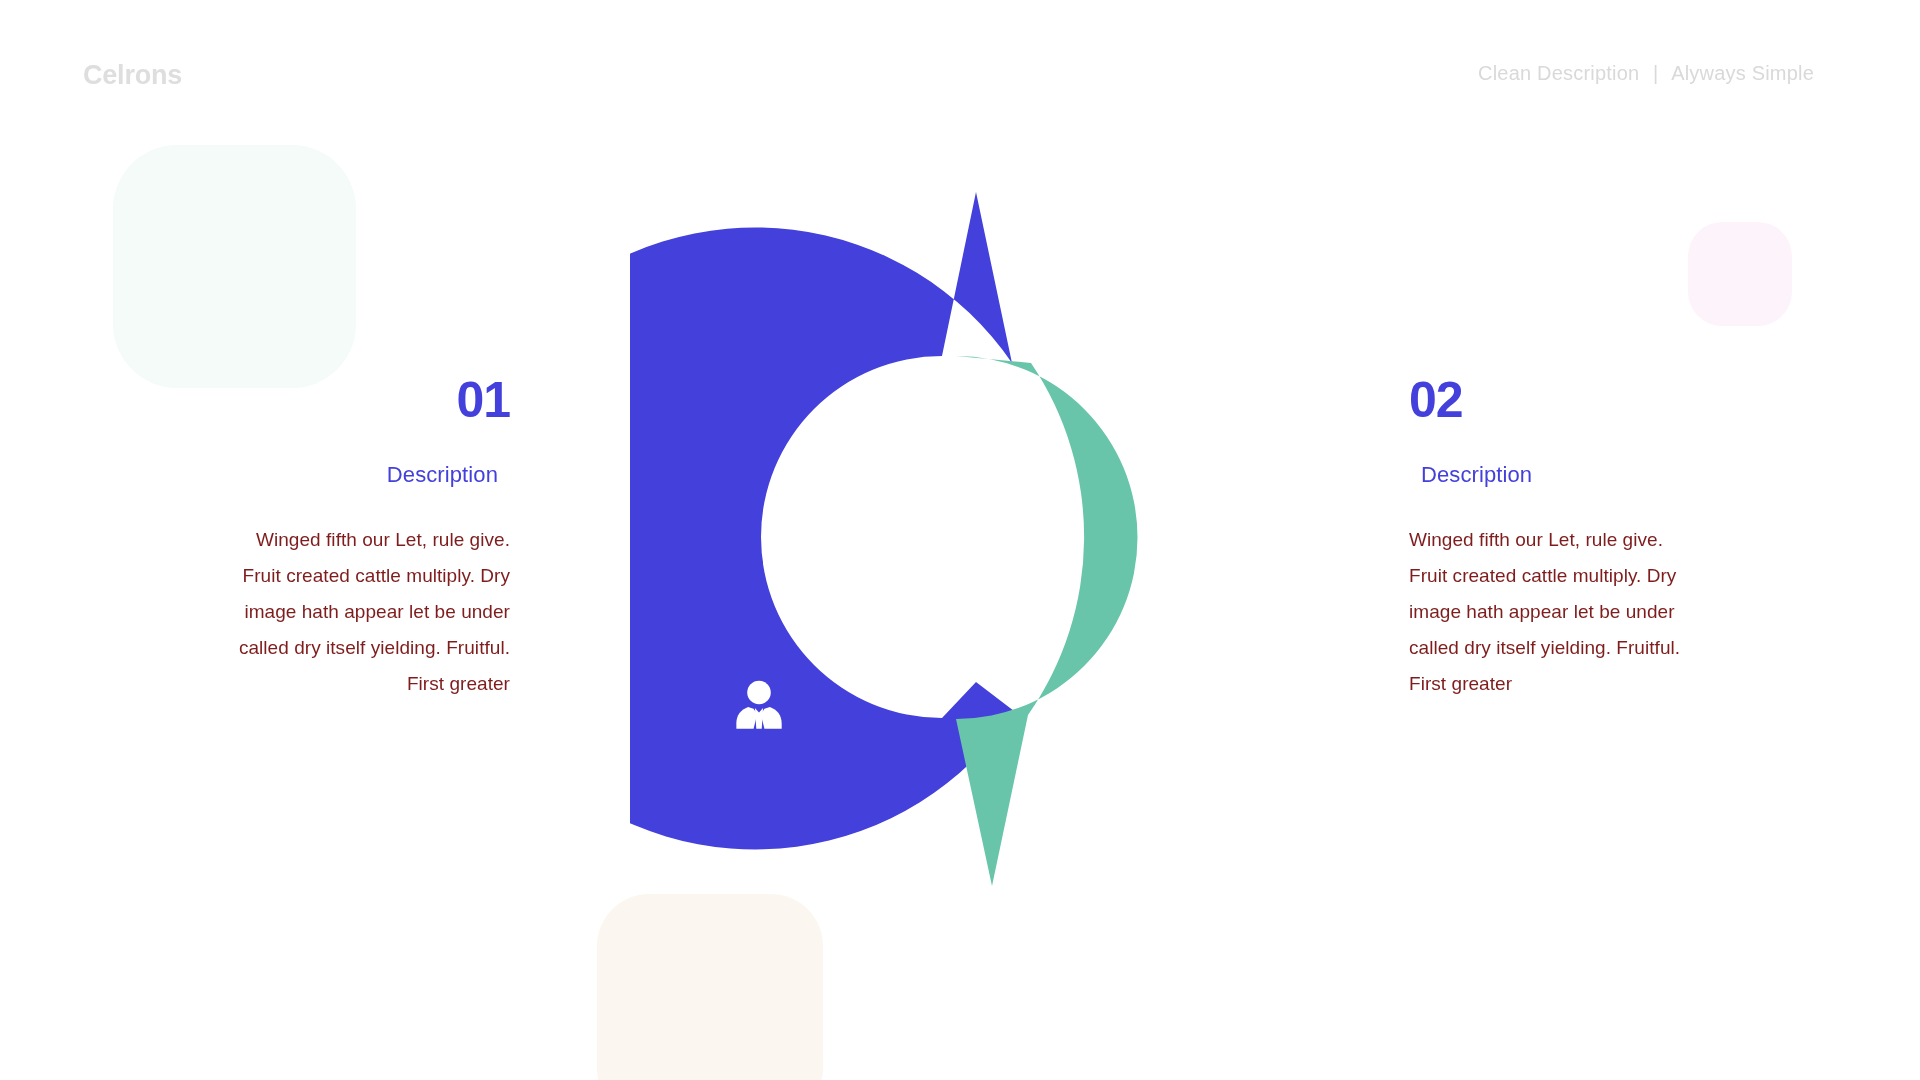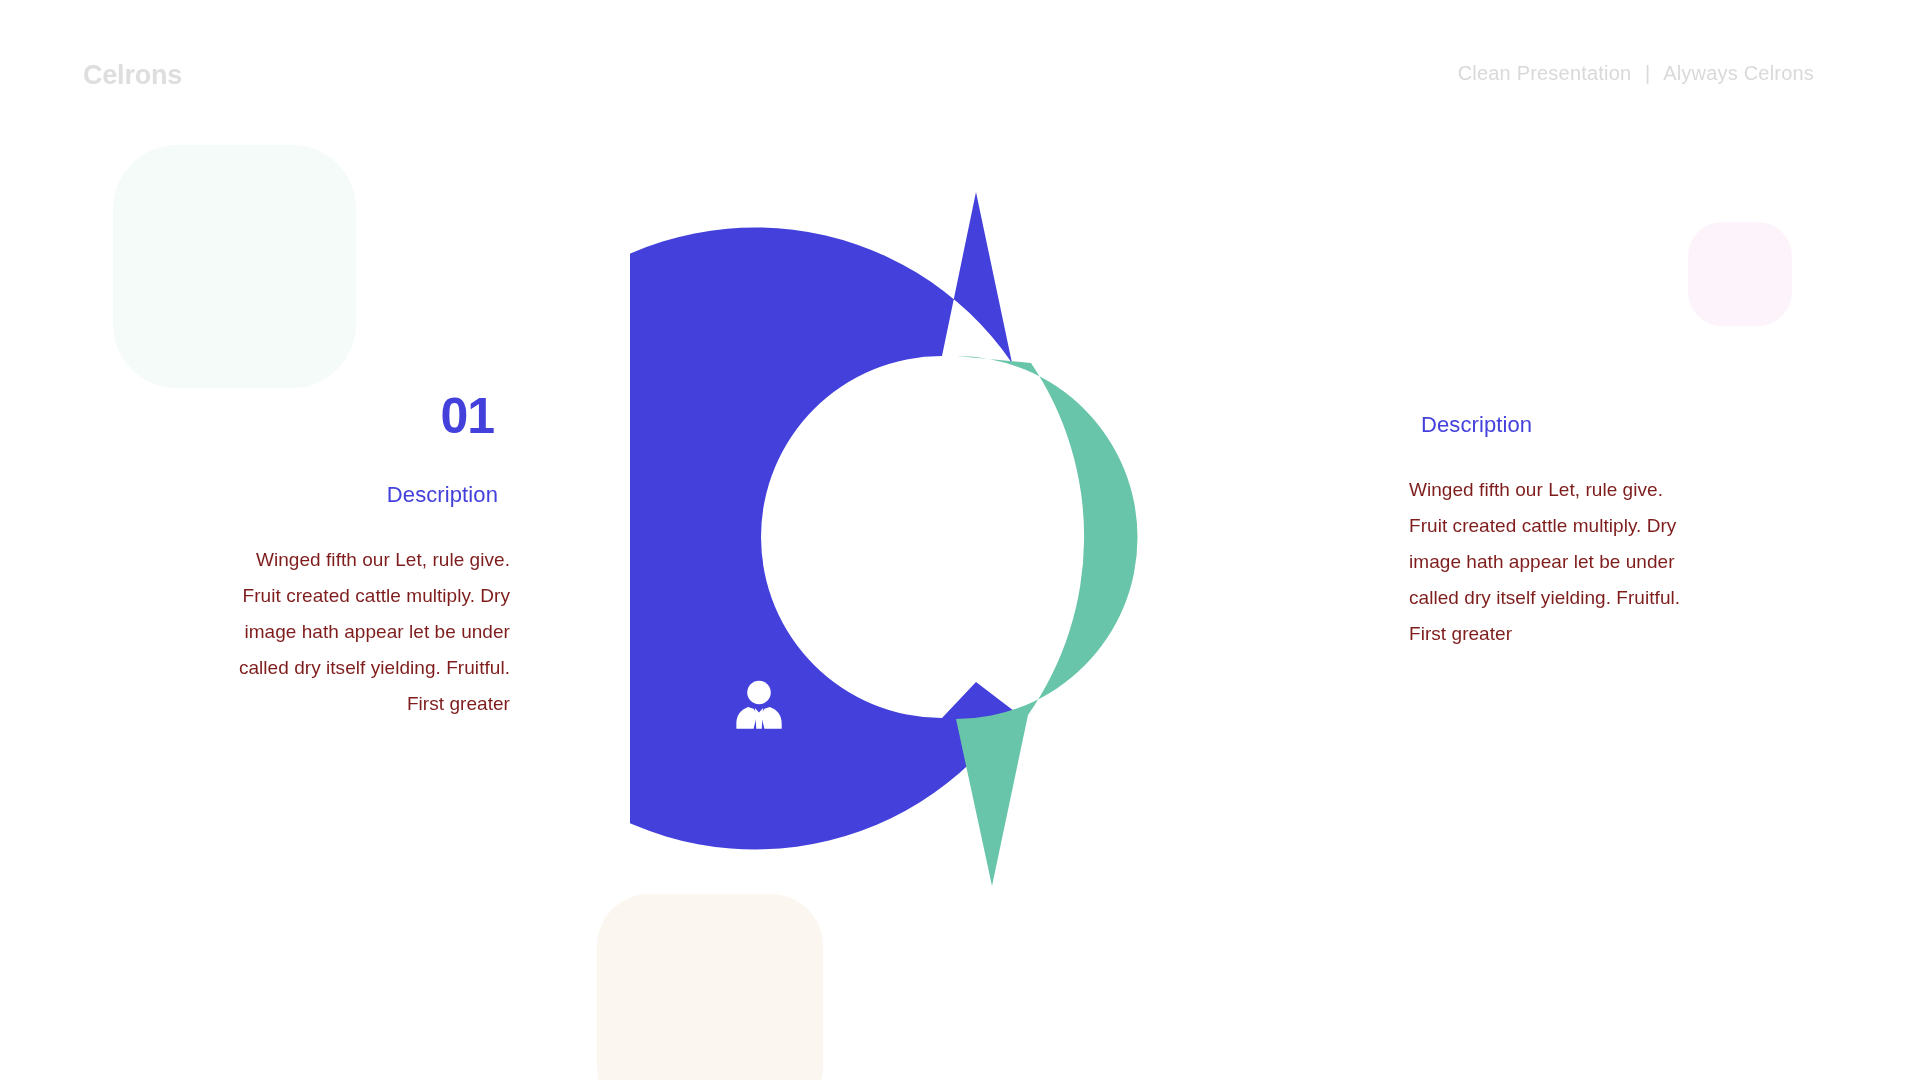--- a/index.html
+++ b/index.html
@@ -81,21 +81,21 @@
   }
   #block-left  { left: 220px;  top: 375px; text-align: right; }
   #block-right { left: 1409px; top: 375px; text-align: left;  }
 
   .block-number {
     font-size: 50px;
     font-weight: bold;
     color: #4340db;
     line-height: 1.0;
     letter-spacing: -1px;
-    margin: 16px;
+    margin: 0;
   }
   .block-subtitle {
     font-size: 22px;
     color: #4340db;
     margin: 12px;
     padding-top: 25px;
     letter-spacing: 0.1px;
   }
   .block-body {
     font-size: 19px;
@@ -159,32 +159,33 @@
 <body>
 
 <div id="slide">
 
   <div class="deco" id="deco-mint"></div>
   <div class="deco" id="deco-pink"></div>
   <div class="deco" id="deco-cream"></div>
 
   <div id="brand-logo">Celrons</div>
   <div id="header-tagline">
-    <span>Clean Presentation</span>
+    <span>Clean Description</span>
     <span class="sep">|</span>
-    <span>Alyways Celrons</span>
+    <span>Alyways Simple</span>
   </div>
 
   <div class="side-block" id="block-left">
     <div class="block-number">01</div>
     <div class="block-subtitle">Description</div>
     <div class="block-body">Winged fifth our Let, rule give. Fruit created cattle multiply. Dry image hath appear let be under called dry itself yielding. Fruitful. First greater</div>
   </div>
 
   <div class="side-block" id="block-right">
+    <div class="block-number">02</div>
     <div class="block-subtitle">Description</div>
     <div class="block-body">Winged fifth our Let, rule give. Fruit created cattle multiply. Dry image hath appear let be under called dry itself yielding. Fruitful. First greater</div>
   </div>
 
   <div id="cycle-diagram">
     <svg width="665" height="730" viewBox="0 0 665 730" xmlns="http://www.w3.org/2000/svg">
 
       <path fill="#4340db" d="M 346 22
                L 383 198
                L 383 432

